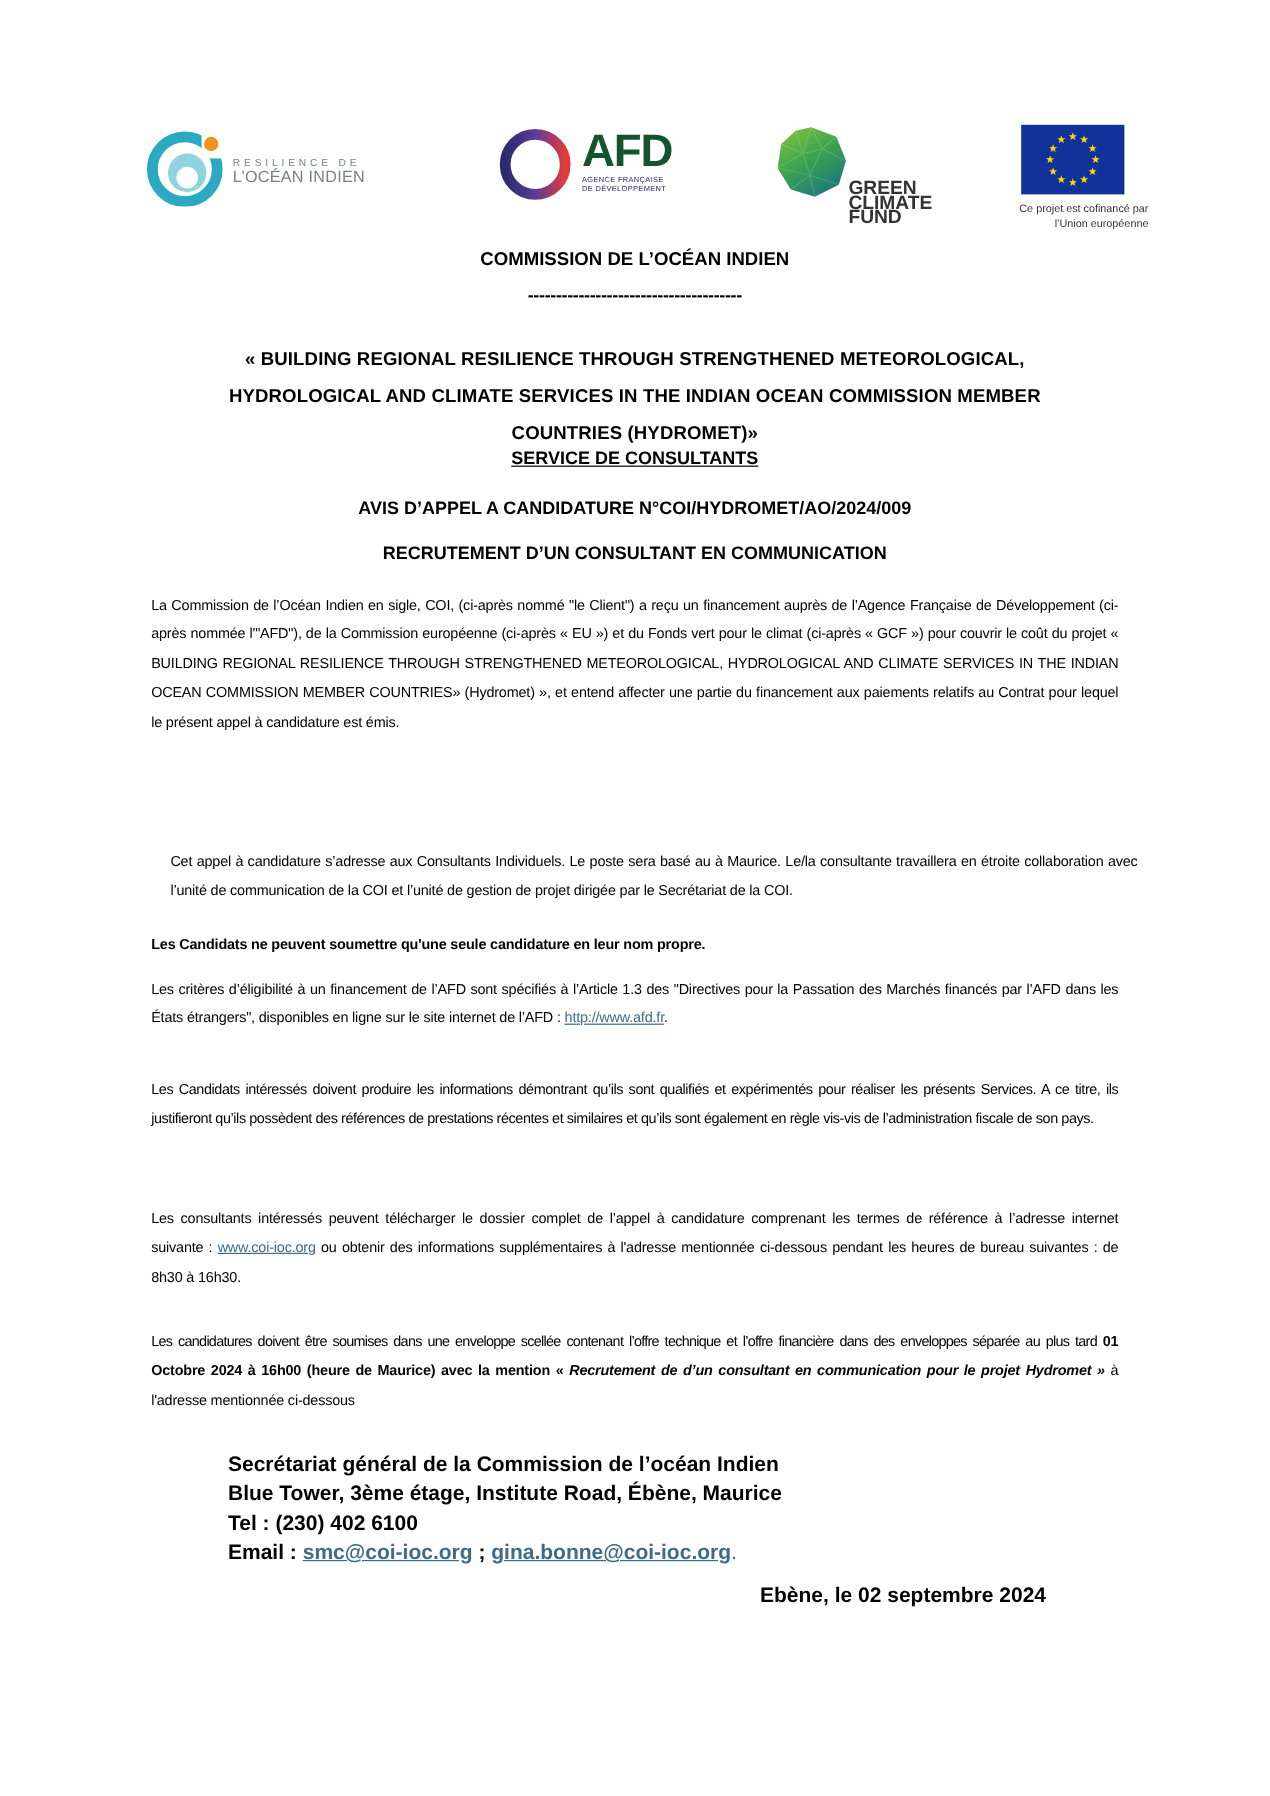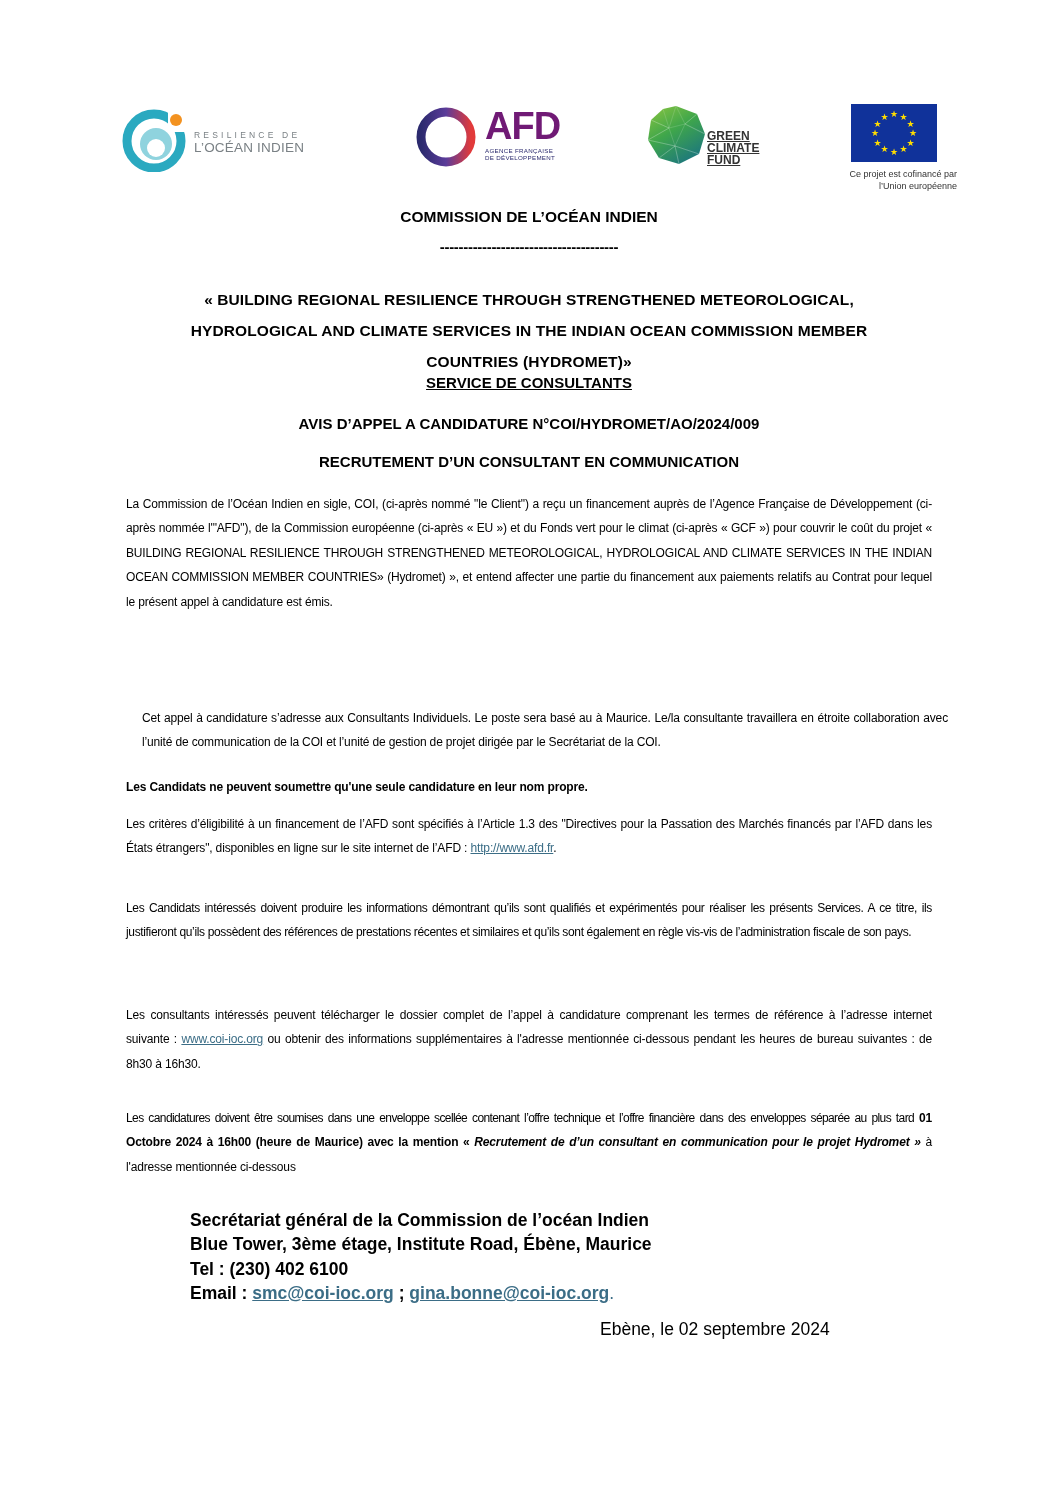--- a/index.html
+++ b/index.html
@@ -5,23 +5,23 @@
   html, body { margin: 0; padding: 0; background: #ffffff; }
   body { width: 1058px; height: 1497px; position: relative; overflow: hidden; font-family: "Liberation Sans", sans-serif; color: #000; }
   .logo-row { position: absolute; top: 100px; left: 0; width: 1058px; height: 95px; }
   .logo { position: absolute; }
   #logo-coi { left: 122px; top: 6px; width: 200px; height: 66px; }
   #logo-afd { left: 415px; top: 5px; width: 150px; height: 62px; }
   #logo-gcf { left: 645px; top: 4px; width: 120px; height: 76px; }
   #logo-eu { left: 835px; top: 2px; width: 120px; height: 92px; }
   .coi-text1 { position: absolute; left: 72px; top: 24px; font-size: 8.5px; letter-spacing: 3.2px; color: #7a8185; }
   .coi-text2 { position: absolute; left: 72px; top: 34px; font-size: 13.5px; color: #7a8185; letter-spacing: 0.2px; }
-  .afd-big { position: absolute; left: 70px; top: 2px; font-size: 38px; font-weight: bold; color: #701a75; line-height: 38px; letter-spacing: -1px; }
+  .afd-big { position: absolute; left: 70px; top: 2px; font-size: 38px; font-weight: bold; color: #14532d; line-height: 38px; letter-spacing: -1px; }
   .afd-small { position: absolute; left: 70px; top: 42px; font-size: 6.2px; color: #2b2a6e; line-height: 7px; letter-spacing: 0.3px; }
-  .gcf-text { position: absolute; left: 62px; top: 26px; font-size: 12px; font-weight: bold; color: #333; line-height: 12px; text-decoration: underline; }
+  .gcf-text { position: absolute; left: 62px; top: 48px; font-size: 16px; font-weight: bold; color: #333; line-height: 12px; }
   .eu-flag { position: absolute; left: 16px; top: 2px; width: 86px; height: 58px; background: #10329a; }
   .eu-caption { position: absolute; left: 0; top: 66px; width: 122px; text-align: right; font-size: 9px; color: #333; line-height: 12px; }
 
   .center { position: absolute; left: 100px; width: 858px; text-align: center; font-weight: bold; font-size: 15px; }
   .title-org { top: 208px; font-size: 15.5px; }
   .title-dash { top: 238px; font-size: 15px; letter-spacing: -0.3px; }
   .title-proj { top: 284px; line-height: 31px; font-size: 15.5px; letter-spacing: 0.1px; }
   .title-service { top: 374px; text-decoration: underline; }
   .title-avis { top: 415px; }
   .title-recr { top: 453px; }
@@ -33,21 +33,21 @@
   #p4 { top: 812px; }
   #p5 { top: 896px; }
   #p6 { top: 1003px; }
   #p7 { top: 1106px; }
   a, .link { color: #3b6d86; text-decoration: underline; }
   .bold { font-weight: bold; }
   .bi { font-weight: bold; font-style: italic; }
   .cond { letter-spacing: -0.9px; }
 
   .address { position: absolute; left: 190px; top: 1208px; font-size: 17.5px; line-height: 24.4px; font-weight: bold; }
-  .date { position: absolute; left: 600px; width: 305px; text-align: left; top: 1319px; font-size: 17.5px; font-weight: normal; }
+  .date { position: absolute; left: 600px; width: 305px; text-align: center; top: 1319px; font-size: 17.5px; font-weight: bold; }
 </style>
 </head>
 <body>
 
 <div class="logo-row">
   <div class="logo" id="logo-coi">
     <svg width="66" height="66" viewBox="0 0 66 66" style="position:absolute;left:0;top:0;">
       <circle cx="32" cy="35" r="27" fill="none" stroke="#2aa9c0" stroke-width="9"></circle>
       <circle cx="34" cy="38" r="16" fill="#8fd3de"></circle>
       <circle cx="34" cy="42" r="9" fill="#ffffff"></circle>

